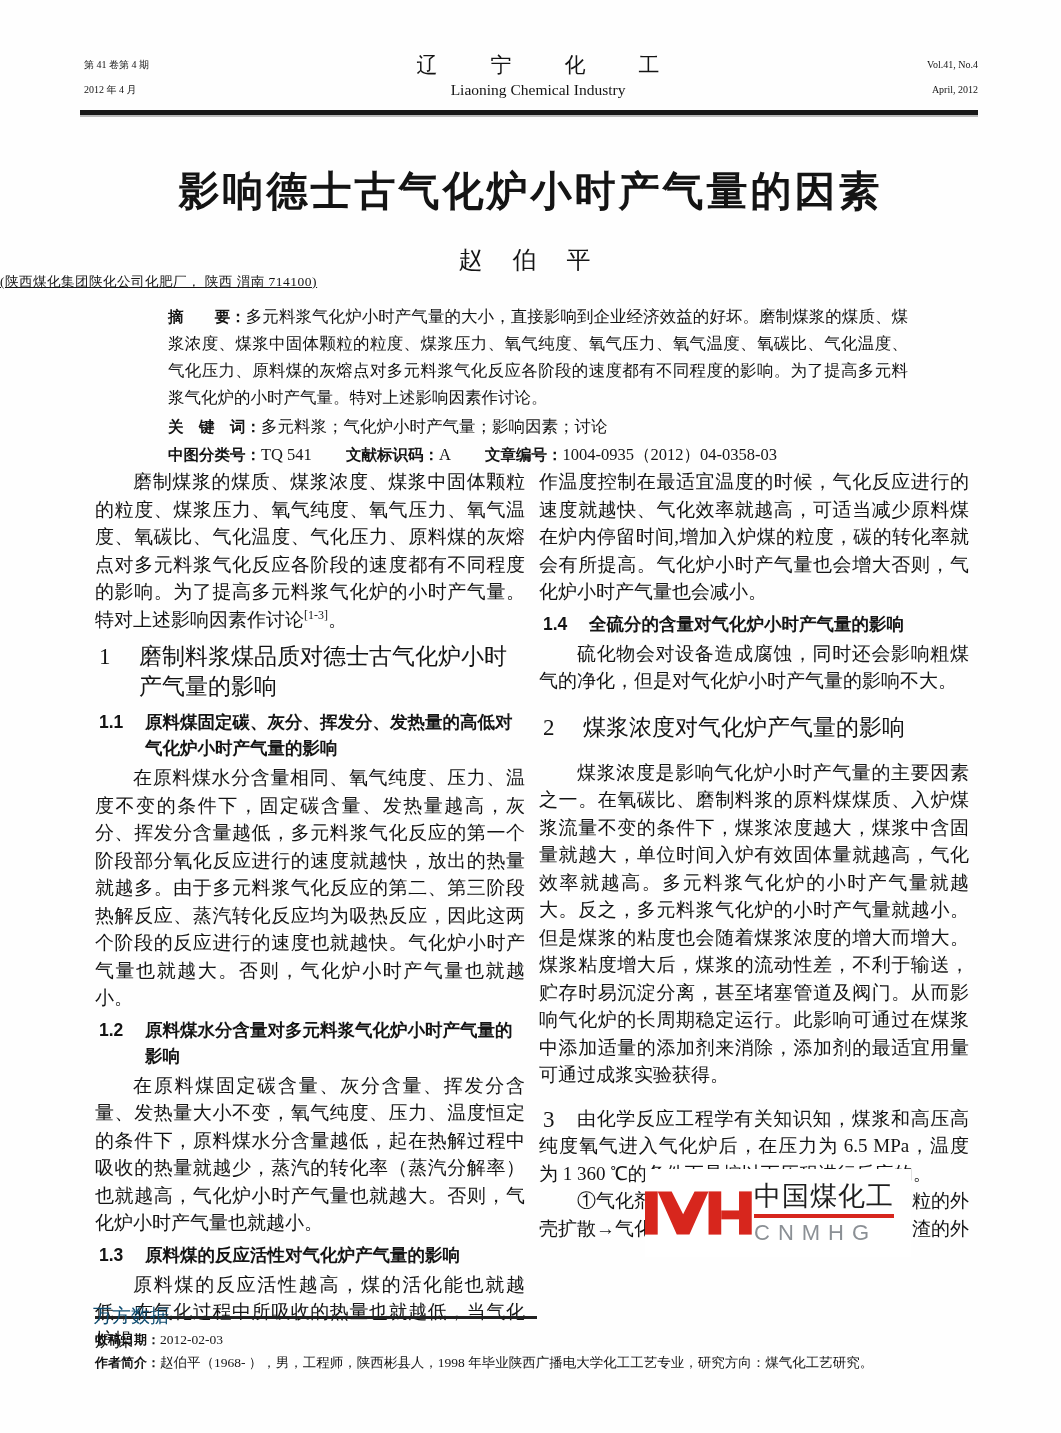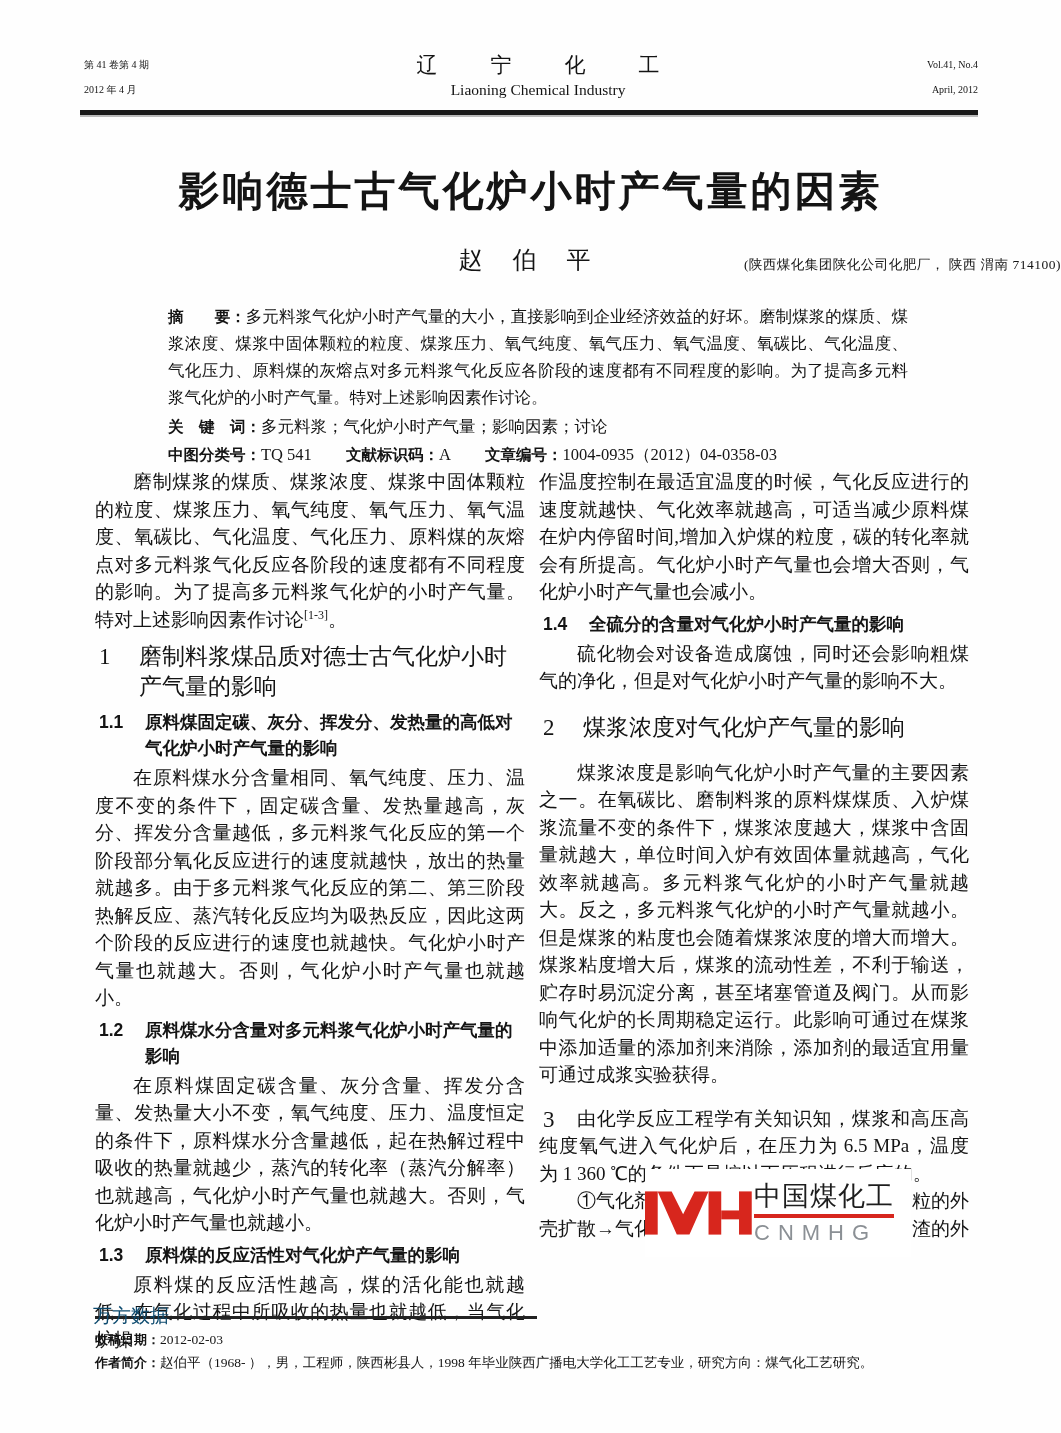--- a/index.html
+++ b/index.html
@@ -14,21 +14,21 @@
   .h-left,.h-right{font-size:10px;line-height:25px;white-space:nowrap;}
   .h-right{text-align:right;}
   .h-center{text-align:center;flex:1;}
   .jcn{font-size:21px;letter-spacing:16px;text-indent:16px;line-height:26px;}
   .jen{font-size:15.5px;line-height:23px;}
   .rule{position:absolute;top:110px;left:80px;width:898px;height:5px;background:#191919;box-shadow:0 2px 0 rgba(60,60,60,.35);}
 
   
   .title{position:absolute;top:164px;left:0;width:100%;text-align:center;font-size:41px;font-weight:bold;letter-spacing:3px;}
   .author{position:absolute;top:244px;left:0;width:100%;text-align:center;font-size:24px;letter-spacing:12px;}
-  .affil{position:absolute;top:256px;left:0;width:100%;text-align:right;font-size:13.5px;letter-spacing:.5px;}
+  .affil{position:absolute;top:273px;left:0;width:100%;text-align:left;font-size:13.5px;letter-spacing:.5px;text-decoration:underline;}
 
   
   .meta{position:absolute;top:303px;left:168px;width:740px;font-size:16.5px;line-height:27px;text-align:justify;}
   .lbl{font-weight:bold;font-family:"Liberation Sans",sans-serif;font-size:15.5px;}
   .kw-line{margin-top:2px;}
   .clc-line{margin-top:1px;white-space:nowrap;}
   .clc-line .seg{margin-right:30px;}
 
   
   .columns{position:absolute;top:468px;left:95px;width:874px;display:flex;gap:14px;justify-content:center;}

